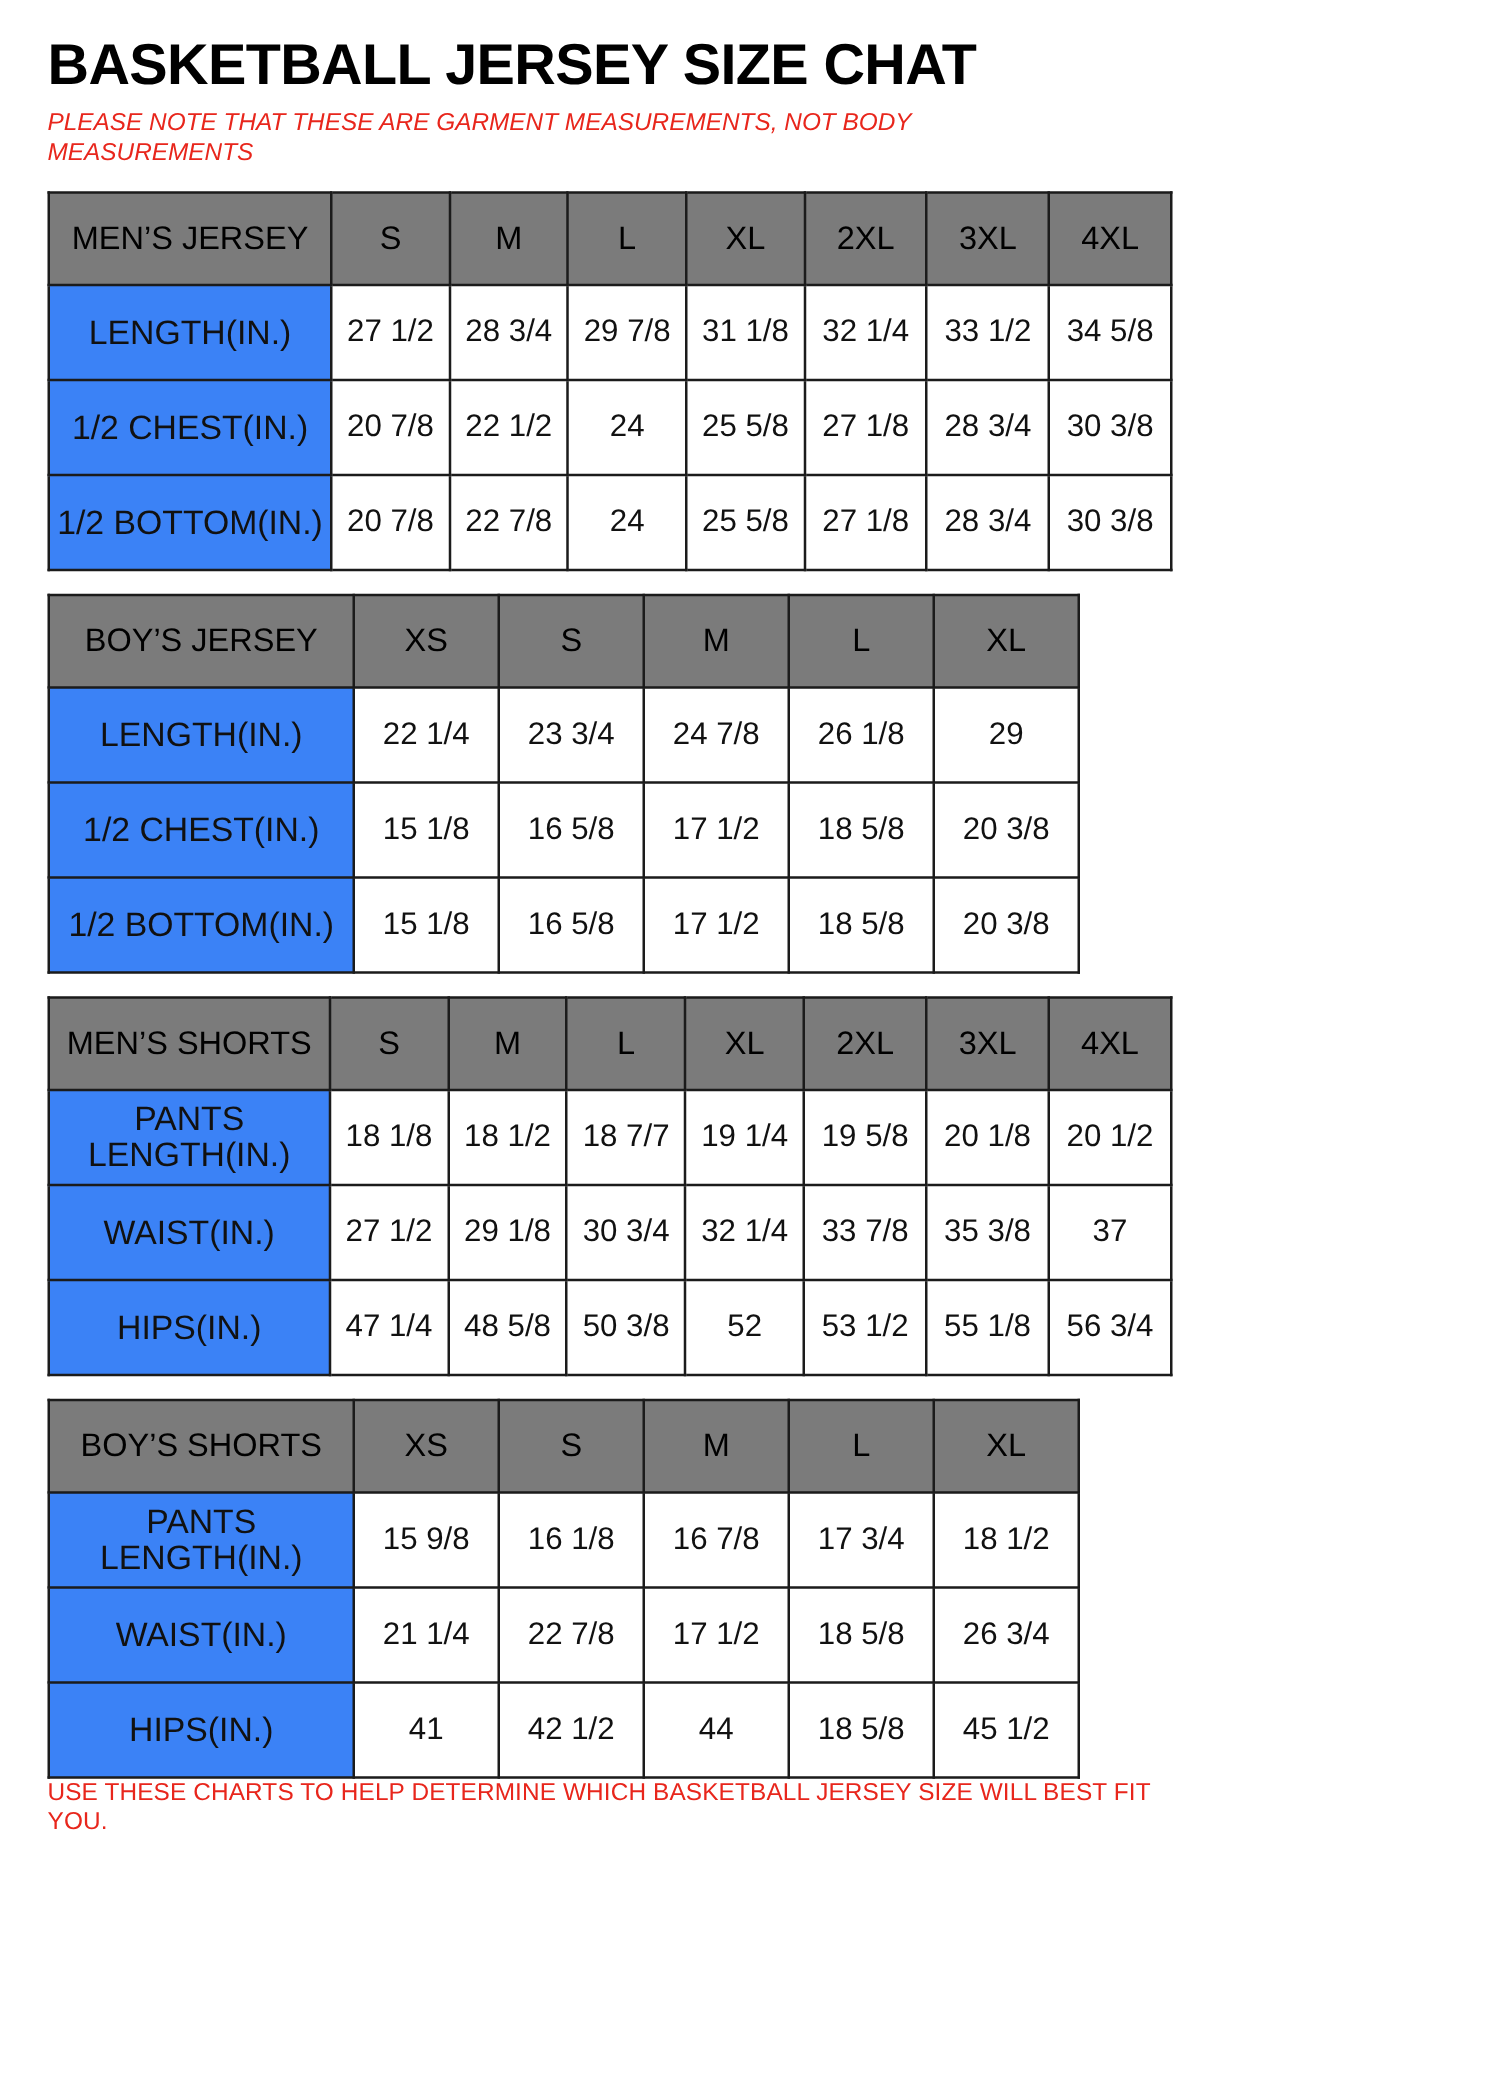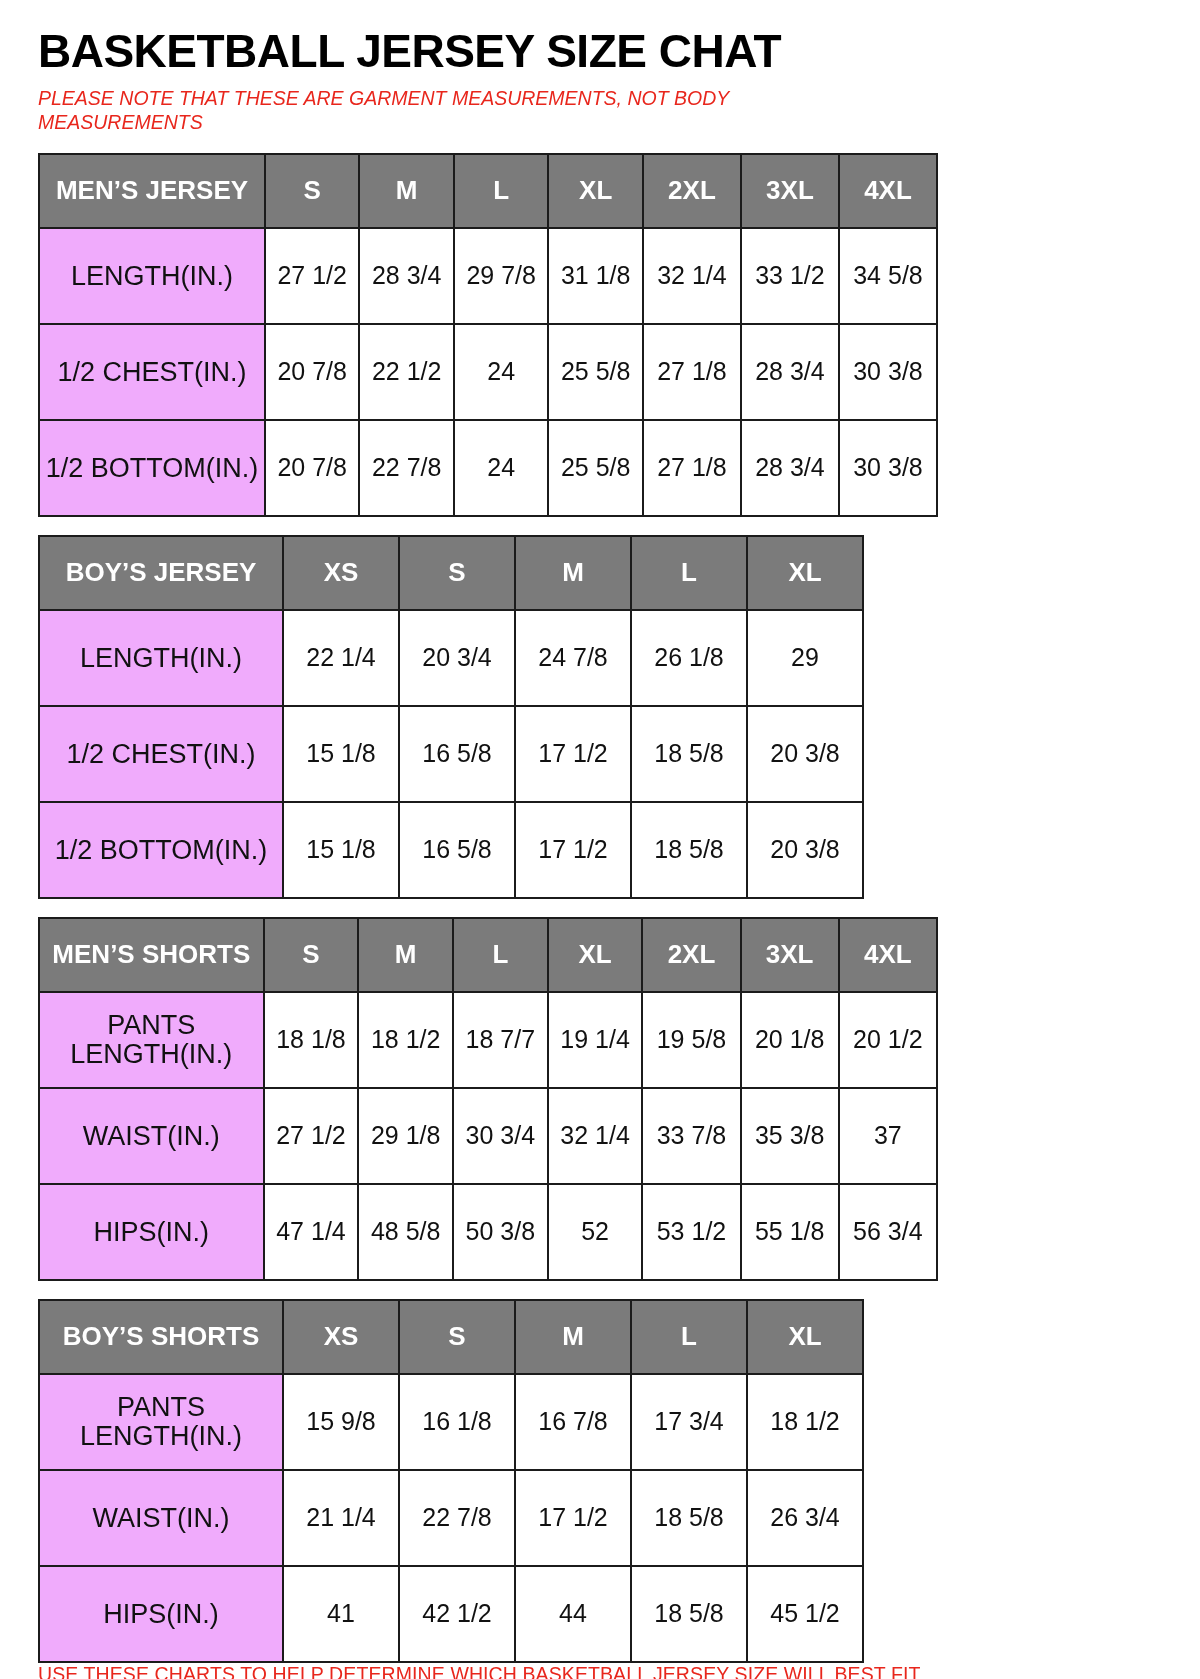--- a/index.html
+++ b/index.html
@@ -50,33 +50,33 @@
     vertical-align: middle;
     font-size: 25px;
     font-weight: normal;
     color: #111111;
     padding: 0;
     height: 62px;
     background: #ffffff;
   }
   table.size-table thead th {
     background: #7b7b7b;
-    color: #ffffff;
+    color: #000000;
     font-size: 26px;
     height: 72px;
-    font-weight: bold;
+    font-weight: normal;
   }
   table.size-table thead th.rowhead {
     font-size: 26px;
   }
   table.size-table tbody td.rowhead {
     font-size: 27px;
-    background: #f0abfc;
+    background: #3b82f6;
     color: #111111;
-    padding: 16px 4px;
+    padding: 6px 4px;
     line-height: 1.05;
   }
   .two-line {
     display: block;
     line-height: 1.08;
   }
   .footer {
     color: #e8261c;
     font-size: 19.5px;
     margin-bottom: 6px;
@@ -151,21 +151,21 @@
         <th class="w-col5">S</th>
         <th class="w-col5">M</th>
         <th class="w-col5">L</th>
         <th class="w-col5">XL</th>
       </tr>
     </thead>
     <tbody>
       <tr>
         <td class="rowhead">LENGTH(IN.)</td>
         <td>22  1/4</td>
-        <td>20  3/4</td>
+        <td>23  3/4</td>
         <td>24  7/8</td>
         <td>26  1/8</td>
         <td>29</td>
       </tr>
       <tr>
         <td class="rowhead">1/2  CHEST(IN.)</td>
         <td>15  1/8</td>
         <td>16  5/8</td>
         <td>17  1/2</td>
         <td>18  5/8</td>

